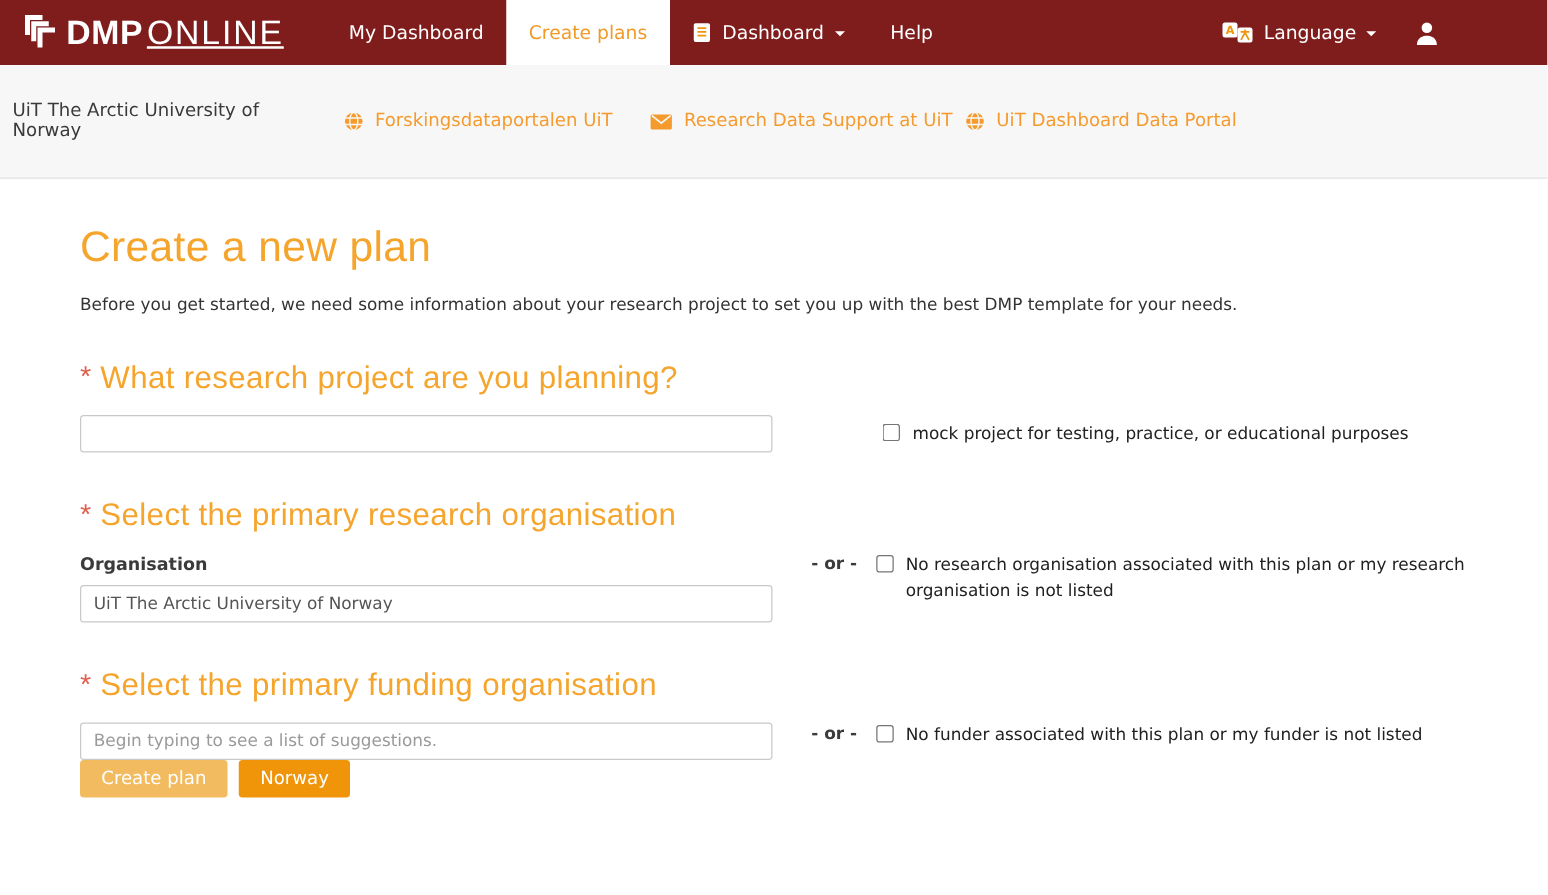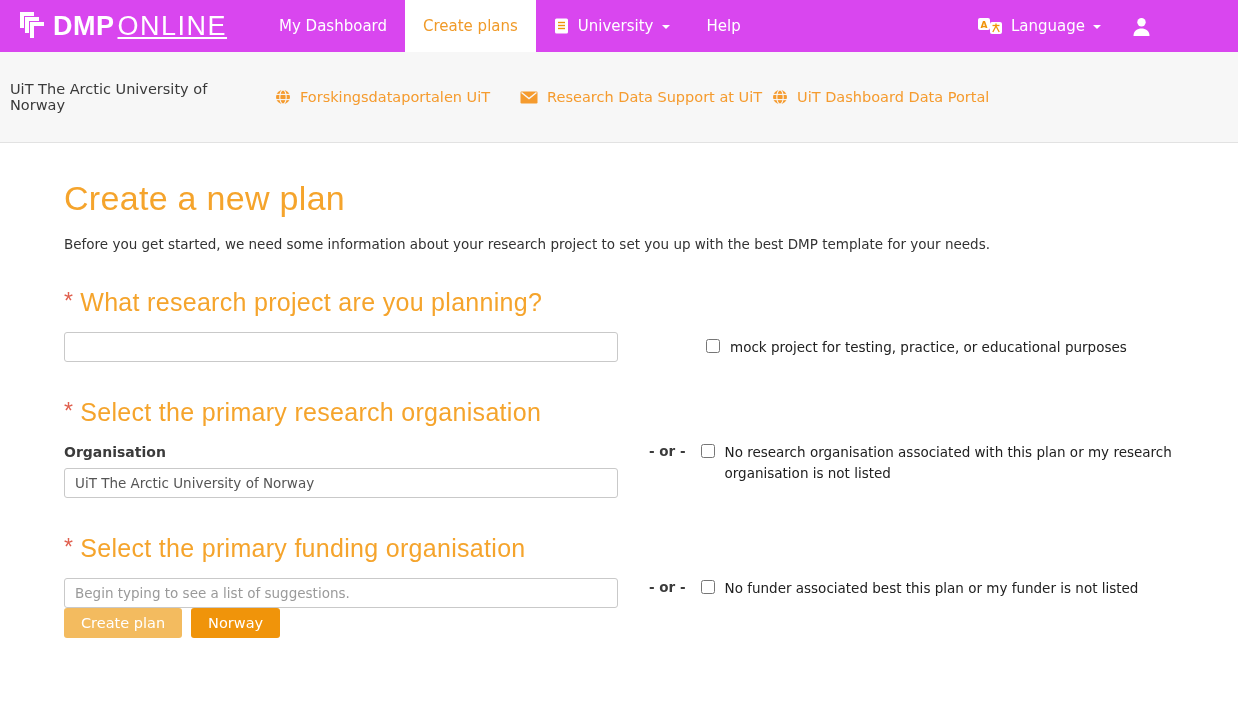--- a/index.html
+++ b/index.html
@@ -6,21 +6,21 @@
   html,body { margin:0; padding:0; }
   body {
     width:1238px; height:716px; overflow:hidden;
     background:#ffffff;
     font-family:"DejaVu Sans", "Liberation Sans", sans-serif;
     -webkit-font-smoothing:antialiased;
   }
 
   
   .navbar {
-    height:52px; background:#d946ef;
+    height:52px; background:#7f1d1d;
     display:flex; align-items:stretch;
   }
   .brand {
     display:flex; align-items:center; gap:3px;
     padding:0 10px 0 18px; cursor:pointer;
   }
   .brand-bold {
     color:#fff; font-weight:bold; font-size:27px; line-height:1;
     font-family:"Liberation Sans", sans-serif; letter-spacing:.5px;
   }
@@ -137,21 +137,21 @@
     </a>
     <a class="nav-link">
       <span class="icon">
         <svg width="15" height="18" viewBox="0 0 15 18">
           <rect x="1" y="1.5" width="13" height="15" rx="1.5" fill="#ffffff"></rect>
           <line x1="4" y1="5.5" x2="11" y2="5.5" stroke="#f0940a" stroke-width="1.4"></line>
           <line x1="4" y1="8.5" x2="11" y2="8.5" stroke="#f0940a" stroke-width="1.4"></line>
           <line x1="4" y1="11.5" x2="11" y2="11.5" stroke="#f0940a" stroke-width="1.4"></line>
         </svg>
       </span>
-      <span>University</span>
+      <span>Dashboard</span>
       <span class="caret"></span>
     </a>
     <a class="nav-link">
       <span>Help</span>
     </a>
   </nav>
 
   <div class="nav-right">
     <a class="nav-util">
       <span class="icon">
@@ -268,21 +268,21 @@
       <span>Select the primary funding organisation</span>
     </h2>
     <div class="row">
       <div class="field-col">
         <input class="text" type="text" placeholder="Begin typing to see a list of suggestions." style="">
       </div>
       <div class="side-col">
         <span class="or">- or -</span>
         <label class="checkbox-row">
           <input type="checkbox" style="">
-          <span class="cb-label">No funder associated best this plan or my funder is not listed</span>
+          <span class="cb-label">No funder associated with this plan or my funder is not listed</span>
         </label>
       </div>
     </div>
   </div>
 
   <div class="actions">
     <button class="btn btn-create">Create plan</button>
     <button class="btn btn-cancel">Norway</button>
   </div>
 </main>

